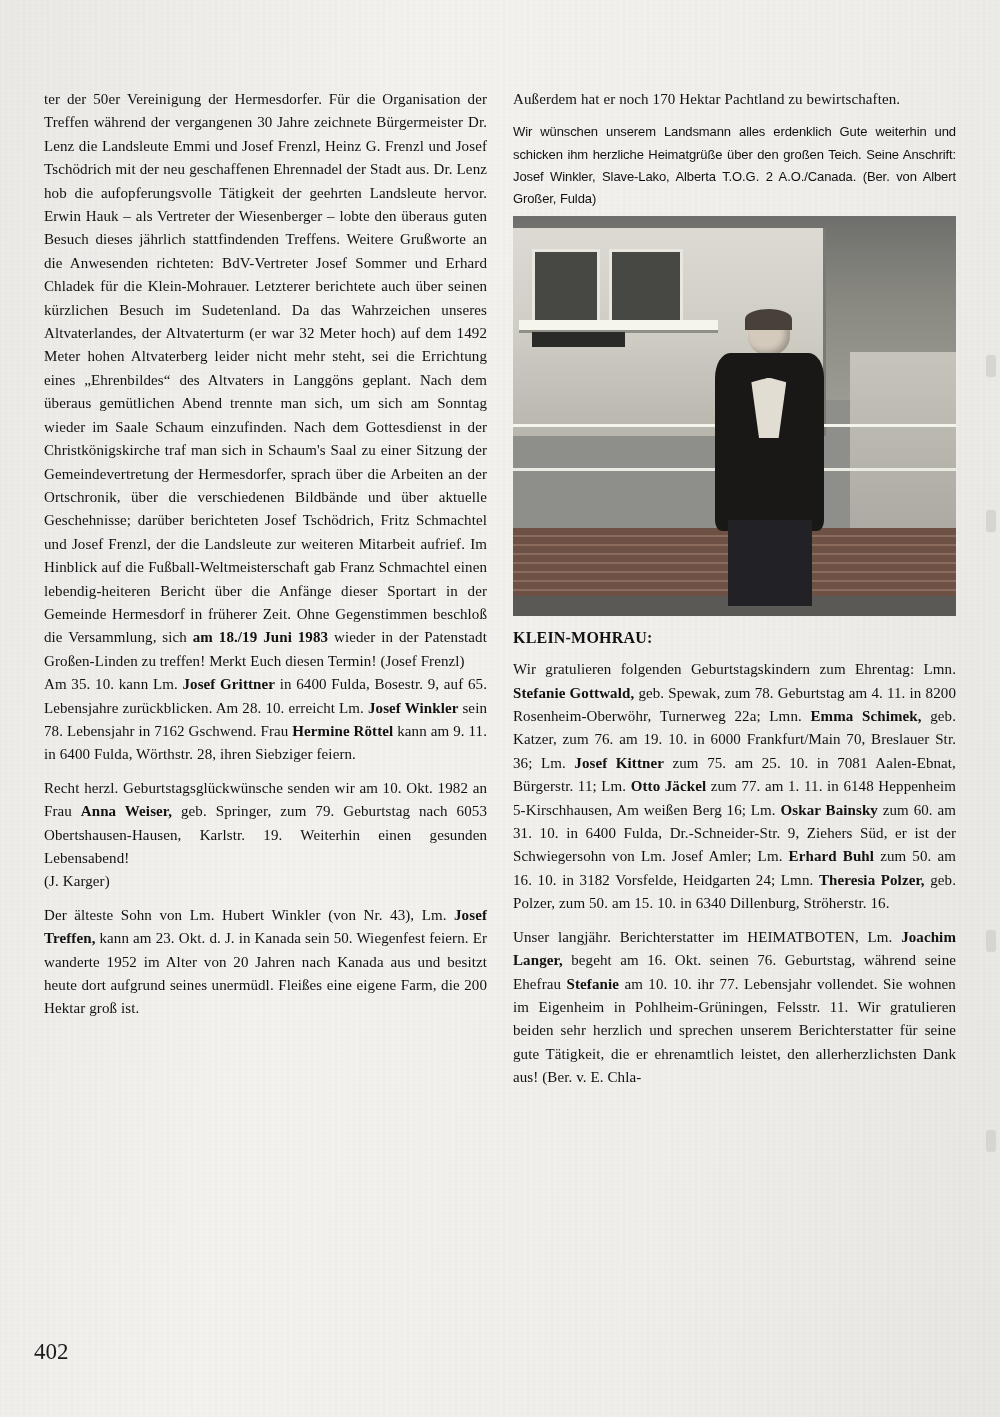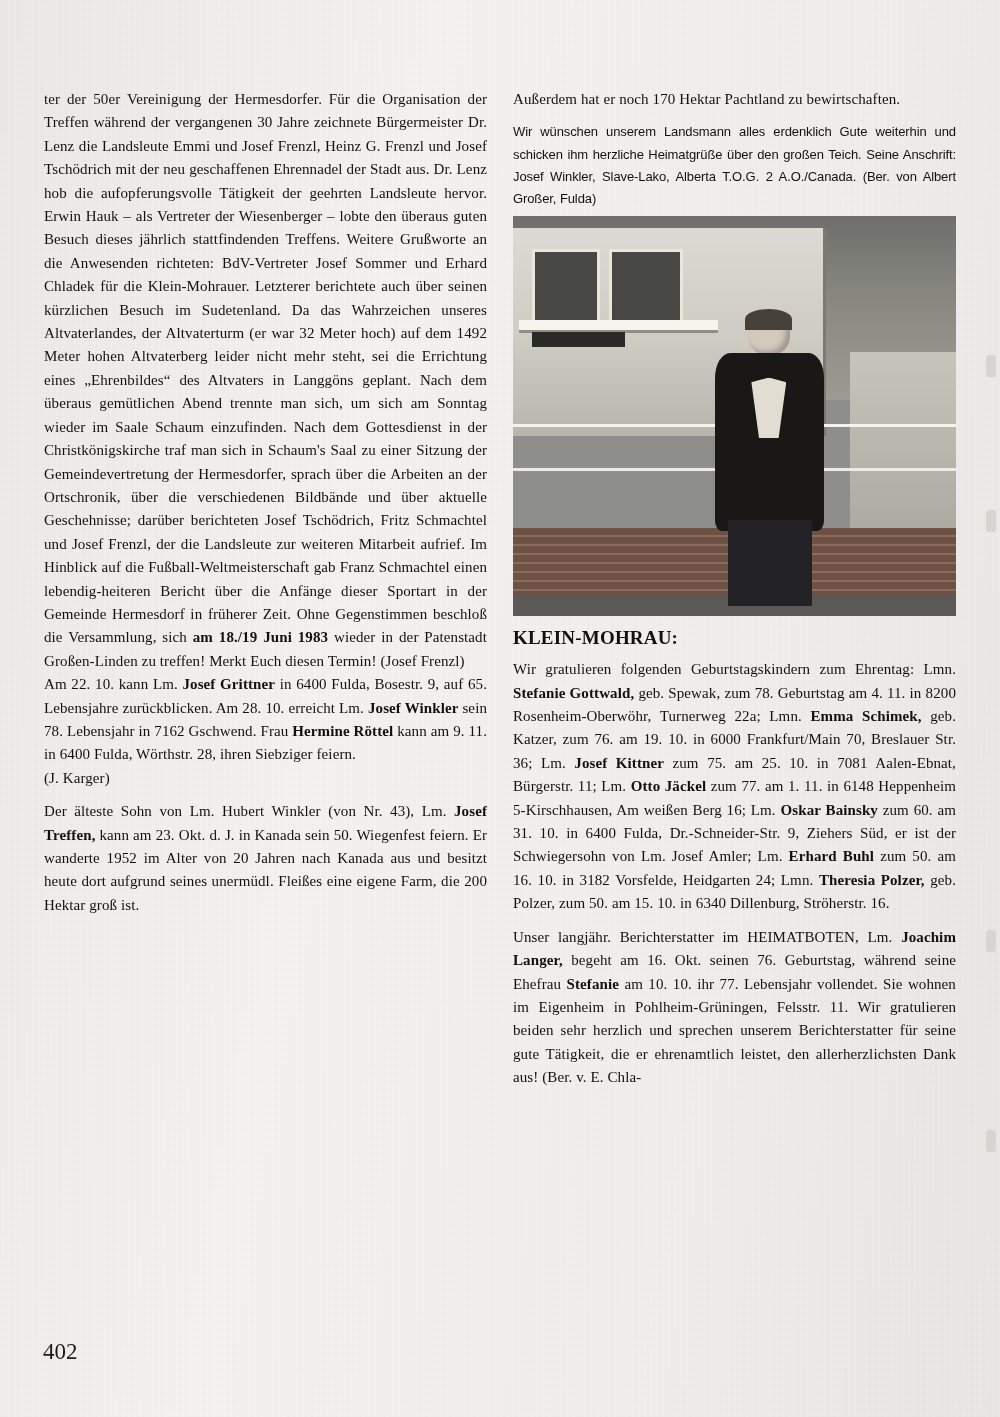--- a/index.html
+++ b/index.html
@@ -59,21 +59,21 @@
     font-size: 13px;
     line-height: 22.2px;
     font-family: "Liberation Sans", sans-serif;
     letter-spacing: -0.1px;
   }
   .gap-sm { margin-top: 10px; }
 
   .heading {
     font-family: "Liberation Serif", serif;
     font-weight: bold;
-    font-size: 19px;
+    font-size: 16px;
     line-height: 24px;
     letter-spacing: 0.2px;
     margin-top: 22px;
     margin-bottom: 8px;
   }
   b, .bold { font-weight: bold; }
 
   .photo {
     width: 443px;
     height: 400px;
@@ -184,21 +184,21 @@
     clip-path: polygon(50% 0, 100% 8%, 78% 100%, 22% 100%, 0 8%);
   }
   .ph-legs {
     position: absolute;
     left: 16%; top: 72%;
     width: 68%; height: 30%;
     background: #26262a;
   }
   .page-number {
     position: absolute;
-    left: 43px;
+    left: 34px;
     bottom: 52px;
     font-family: "Liberation Serif", serif;
     font-size: 23px;
     color: #1a1a1a;
   }
   .edge-mark {
     position: absolute;
     right: 4px;
     width: 10px;
     height: 22px;
@@ -221,23 +221,24 @@
   <div class="edge-mark" style="top:930px"></div>
   <div class="edge-mark" style="top:1130px"></div>
 
   <div class="columns">
 
     <div class="col left">
 
       <p class="t-normal"><span>ter der 50er Vereinigung der Hermesdorfer. Für die Organisation der Treffen während der vergangenen 30 Jahre zeichnete Bürgermeister Dr. Lenz die Landsleute Emmi und Josef Frenzl, Heinz G. Frenzl und Josef Tschödrich mit der neu geschaffenen Ehrennadel der Stadt aus. Dr. Lenz hob die aufopferungsvolle Tätigkeit der geehrten Landsleute hervor. Erwin Hauk – als Vertreter der Wiesenberger – lobte den überaus guten Besuch dieses jährlich stattfindenden Treffens. Weitere Grußworte an die Anwesenden richteten: BdV-Vertreter Josef Sommer und Erhard Chladek für die Klein-Mohrauer. Letzterer berichtete auch über seinen kürzlichen Besuch im Sudetenland. Da das Wahrzeichen unseres Altvaterlandes, der Altvaterturm (er war 32 Meter hoch) auf dem 1492 Meter hohen Altvaterberg leider nicht mehr steht, sei die Errichtung eines „Ehrenbildes“ des Altvaters in Langgöns geplant. Nach dem überaus gemütlichen Abend trennte man sich, um sich am Sonntag wieder im Saale Schaum einzufinden. Nach dem Gottesdienst in der Christkönigskirche traf man sich in Schaum's Saal zu einer Sitzung der Gemeindevertretung der Hermesdorfer, sprach über die Arbeiten an der Ortschronik, über die verschiedenen Bildbände und über aktuelle Geschehnisse; darüber berichteten Josef Tschödrich, Fritz Schmachtel und Josef Frenzl, der die Landsleute zur weiteren Mitarbeit aufrief. Im Hinblick auf die Fußball-Weltmeisterschaft gab Franz Schmachtel einen lebendig-heiteren Bericht über die Anfänge dieser Sportart in der Gemeinde Hermesdorf in früherer Zeit. Ohne Gegenstimmen beschloß die Versammlung, sich </span><b>am 18./19 Juni 1983</b><span> wieder in der Patenstadt Großen-Linden zu treffen! Merkt Euch diesen Termin!</span> <span>(Josef Frenzl)</span></p>
 
 
-      <p class="t-normal"><span>Am 22. 10. kann Lm. </span><b>Josef Grittner</b><span> in 6400 Fulda, Bosestr. 9, auf 65. Lebensjahre zurückblicken. Am 28. 10. erreicht Lm. </span><b>Josef Winkler</b><span> sein 78. Lebensjahr in 7162 Gschwend. Frau </span><b>Hermine Röttel</b><span> kann am 9. 11. in 6400 Fulda, Wörthstr. 28, ihren Siebziger feiern.</span></p>
-
-
+      <p class="t-normal"><span>Am 35. 10. kann Lm. </span><b>Josef Grittner</b><span> in 6400 Fulda, Bosestr. 9, auf 65. Lebensjahre zurückblicken. Am 28. 10. erreicht Lm. </span><b>Josef Winkler</b><span> sein 78. Lebensjahr in 7162 Gschwend. Frau </span><b>Hermine Röttel</b><span> kann am 9. 11. in 6400 Fulda, Wörthstr. 28, ihren Siebziger feiern.</span></p>
+
+
+      <p class="t-normal gap-sm"><span>Recht herzl. Geburtstagsglückwünsche senden wir am 10. Okt. 1982 an Frau </span><b>Anna Weiser,</b><span> geb. Springer, zum 79. Geburtstag nach 6053 Obertshausen-Hausen, Karlstr. 19. Weiterhin einen gesunden Lebensabend!</span></p>
       <p class="t-normal signature">(J. Karger)</p>
 
       <p class="t-normal gap-sm"><span>Der älteste Sohn von Lm. Hubert Winkler (von Nr. 43), Lm. </span><b>Josef Treffen,</b><span> kann am 23. Okt. d. J. in Kanada sein 50. Wiegenfest feiern. Er wanderte 1952 im Alter von 20 Jahren nach Kanada aus und besitzt heute dort aufgrund seines unermüdl. Fleißes eine eigene Farm, die 200 Hektar groß ist.</span></p>
     </div>
 
     <div class="col right">
 
       <p class="t-normal">Außerdem hat er noch 170 Hektar Pachtland zu bewirtschaften.</p>
 
       <p class="t-small gap-sm">Wir wünschen unserem Landsmann alles erdenklich Gute weiterhin und schicken ihm herzliche Heimatgrüße über den großen Teich. Seine Anschrift: Josef Winkler, Slave-Lako, Alberta T.O.G. 2 A.O./Canada. (Ber. von Albert Großer, Fulda)</p>

